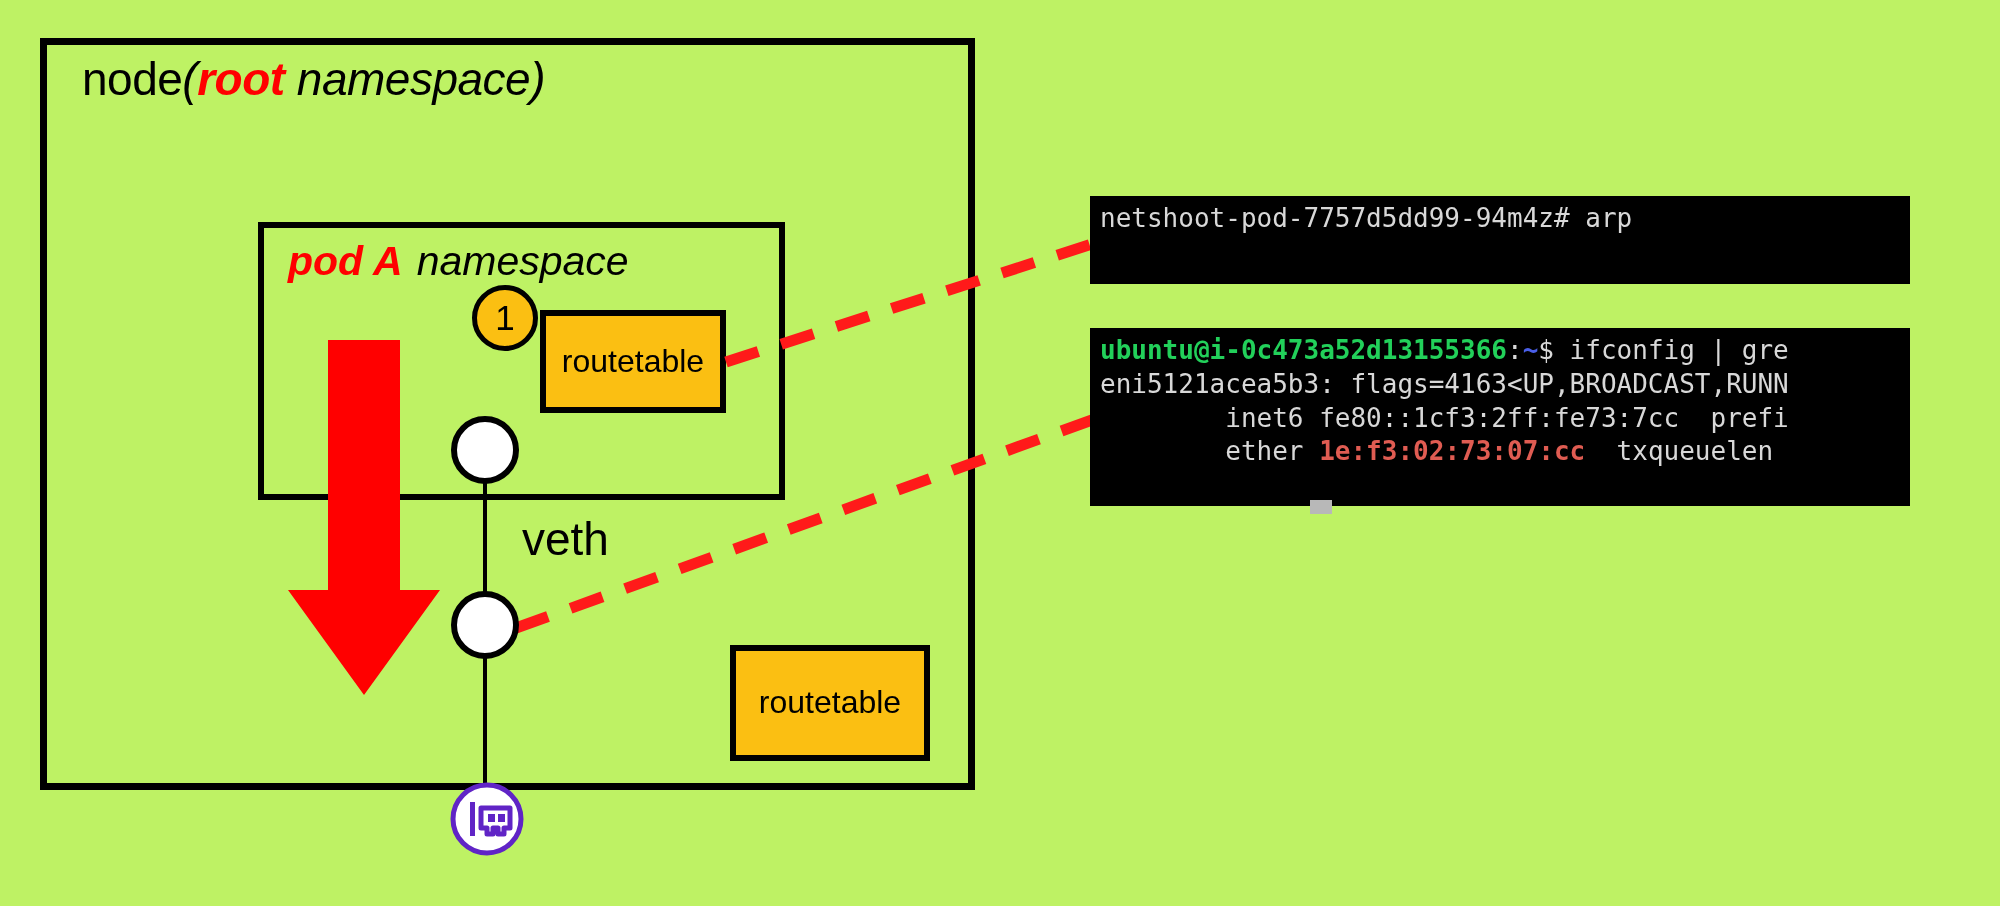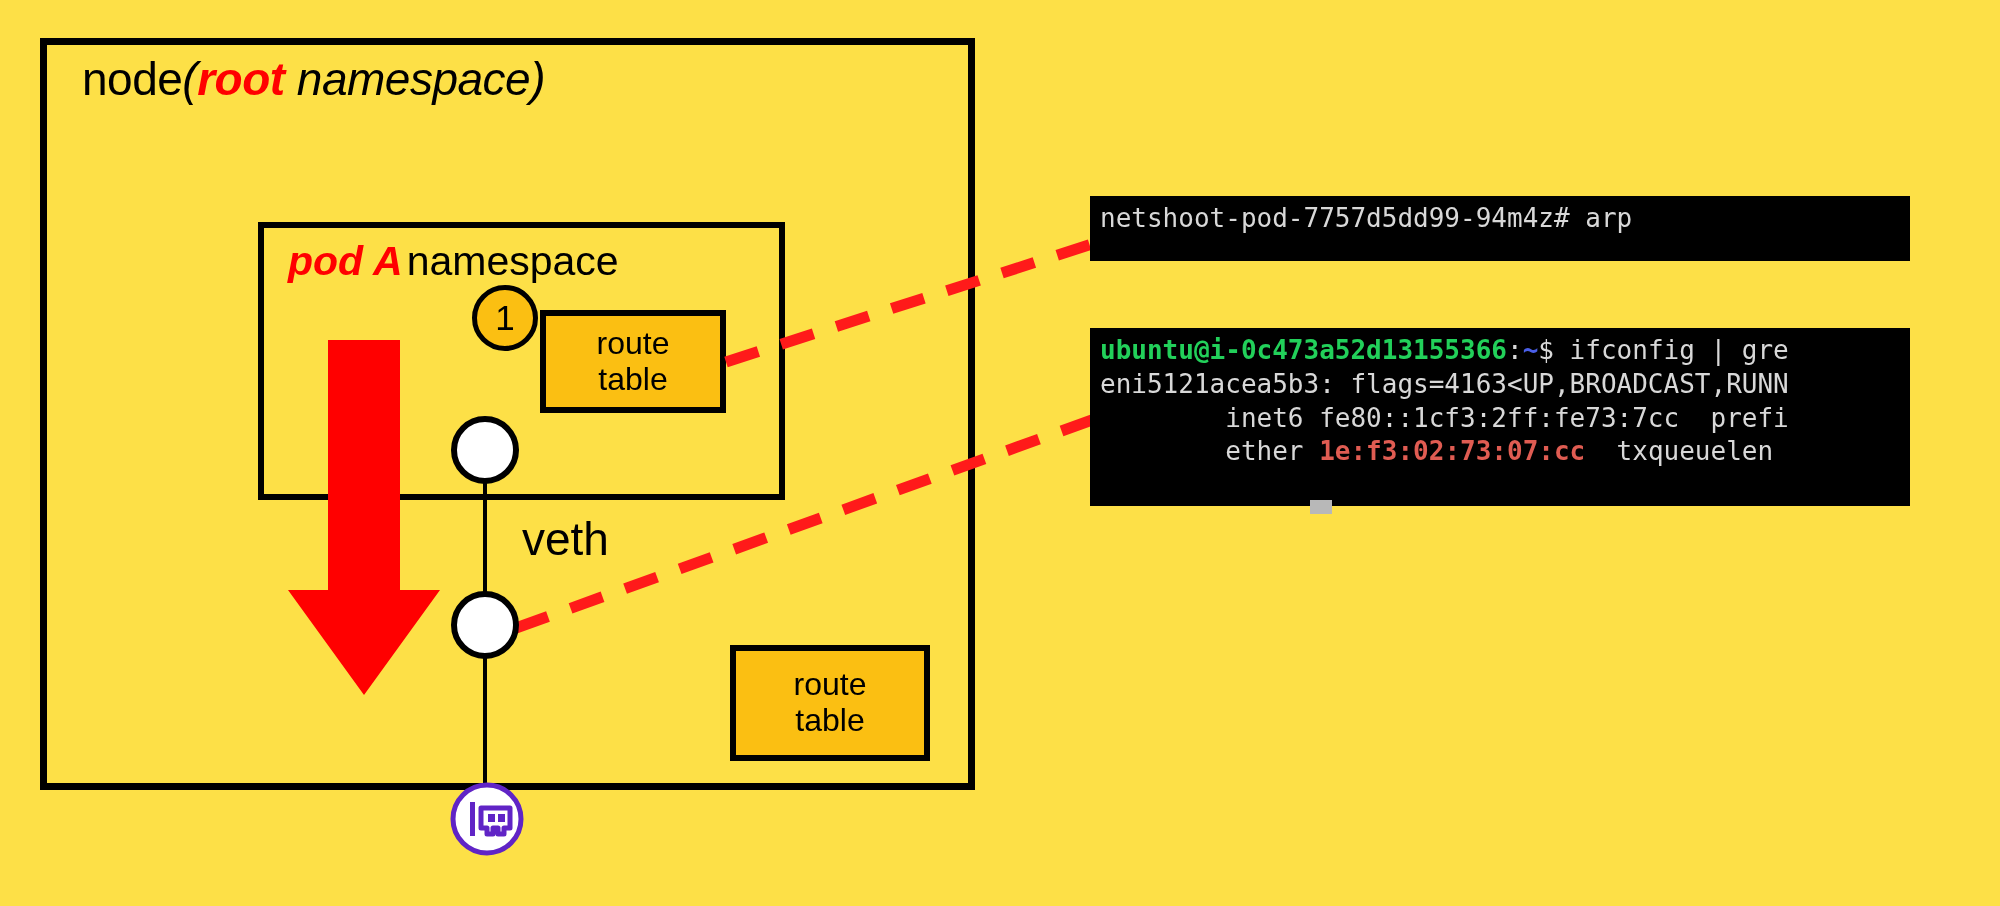--- a/index.html
+++ b/index.html
@@ -1,39 +1,39 @@
 <!DOCTYPE html>
 <html><head>
 <meta charset="utf-8">
 <title>Pod networking diagram</title>
 <style>
   html,body{margin:0;padding:0;background:#ffffff;}
   body{width:2000px;height:906px;overflow:hidden;
        font-family:"Liberation Sans","DejaVu Sans",sans-serif;}
-  #stage{position:relative;width:2000px;height:906px;background:#fde047;}
+  #stage{position:relative;width:2000px;height:906px;background:#bef264;}
 
   
   .node-box{position:absolute;left:40px;top:38px;width:935px;height:752px;
             border:7px solid #000;box-sizing:border-box;background:transparent;}
   .pod-box{position:absolute;left:258px;top:222px;width:527px;height:278px;
            border:6px solid #000;box-sizing:border-box;background:transparent;}
 
   
   .node-label{position:absolute;left:82px;top:52px;font-size:46px;color:#000;
               letter-spacing:-0.5px;white-space:nowrap;}
   .node-label .paren{font-style:italic;}
   .node-label .red{color:#ff0000;font-style:italic;font-weight:bold;}
   .pod-label{position:absolute;left:288px;top:238px;font-size:41px;white-space:nowrap;}
   .pod-label .red{color:#ff0000;font-style:italic;font-weight:bold;margin-top:8px;}
-  .pod-label .ns{color:#000;margin-left:4px;}
+  .pod-label .ns{color:#000;font-style:italic;margin-left:14px;}
   .veth-label{position:absolute;left:522px;top:512px;font-size:46px;color:#000;}
 
   
   .rt{position:absolute;background:#FBBF12;border:6px solid #000;box-sizing:border-box;
-      display:flex;flex-direction:column;align-items:center;justify-content:center;
+      display:flex;flex-direction:row;align-items:center;justify-content:center;
       font-size:32px;line-height:1.12;color:#000;font-weight:500;}
   #rt-pod{left:540px;top:310px;width:186px;height:103px;}
   #rt-node{left:730px;top:645px;width:200px;height:116px;}
 
   
   .badge{position:absolute;left:472px;top:285px;width:66px;height:66px;border-radius:50%;
          background:#FBBF12;border:5px solid #000;box-sizing:border-box;
          display:flex;align-items:center;justify-content:center;
          font-size:35px;color:#000;z-index:6;}
 
@@ -54,21 +54,21 @@
 
   
   .dash-layer{position:absolute;left:0;top:0;width:2000px;height:906px;z-index:3;
               pointer-events:none;}
 
   
   .term{position:absolute;background:#000000;color:#cfcfcf;
         font-family:"DejaVu Sans Mono","Liberation Mono",monospace;
         font-size:26px;line-height:1.30;padding:6px 0 6px 10px;
         white-space:pre;overflow:hidden;box-sizing:border-box;z-index:8;}
-  #term-arp{left:1090px;top:196px;width:820px;height:65px;}
+  #term-arp{left:1090px;top:196px;width:820px;height:88px;}
   #term-ifc{left:1090px;top:328px;width:820px;height:178px;}
   .term .green{color:#22d05a;font-weight:bold;}
   .term .blue{color:#4a5fe8;font-weight:bold;}
   .term .mac{color:#e05c52;font-weight:bold;}
   .term .wh{color:#d8d8d8;}
   .cursor{position:absolute;left:1310px;top:500px;width:22px;height:14px;
           background:#b8b8b8;z-index:9;}
 </style>
 </head>
 <body>

